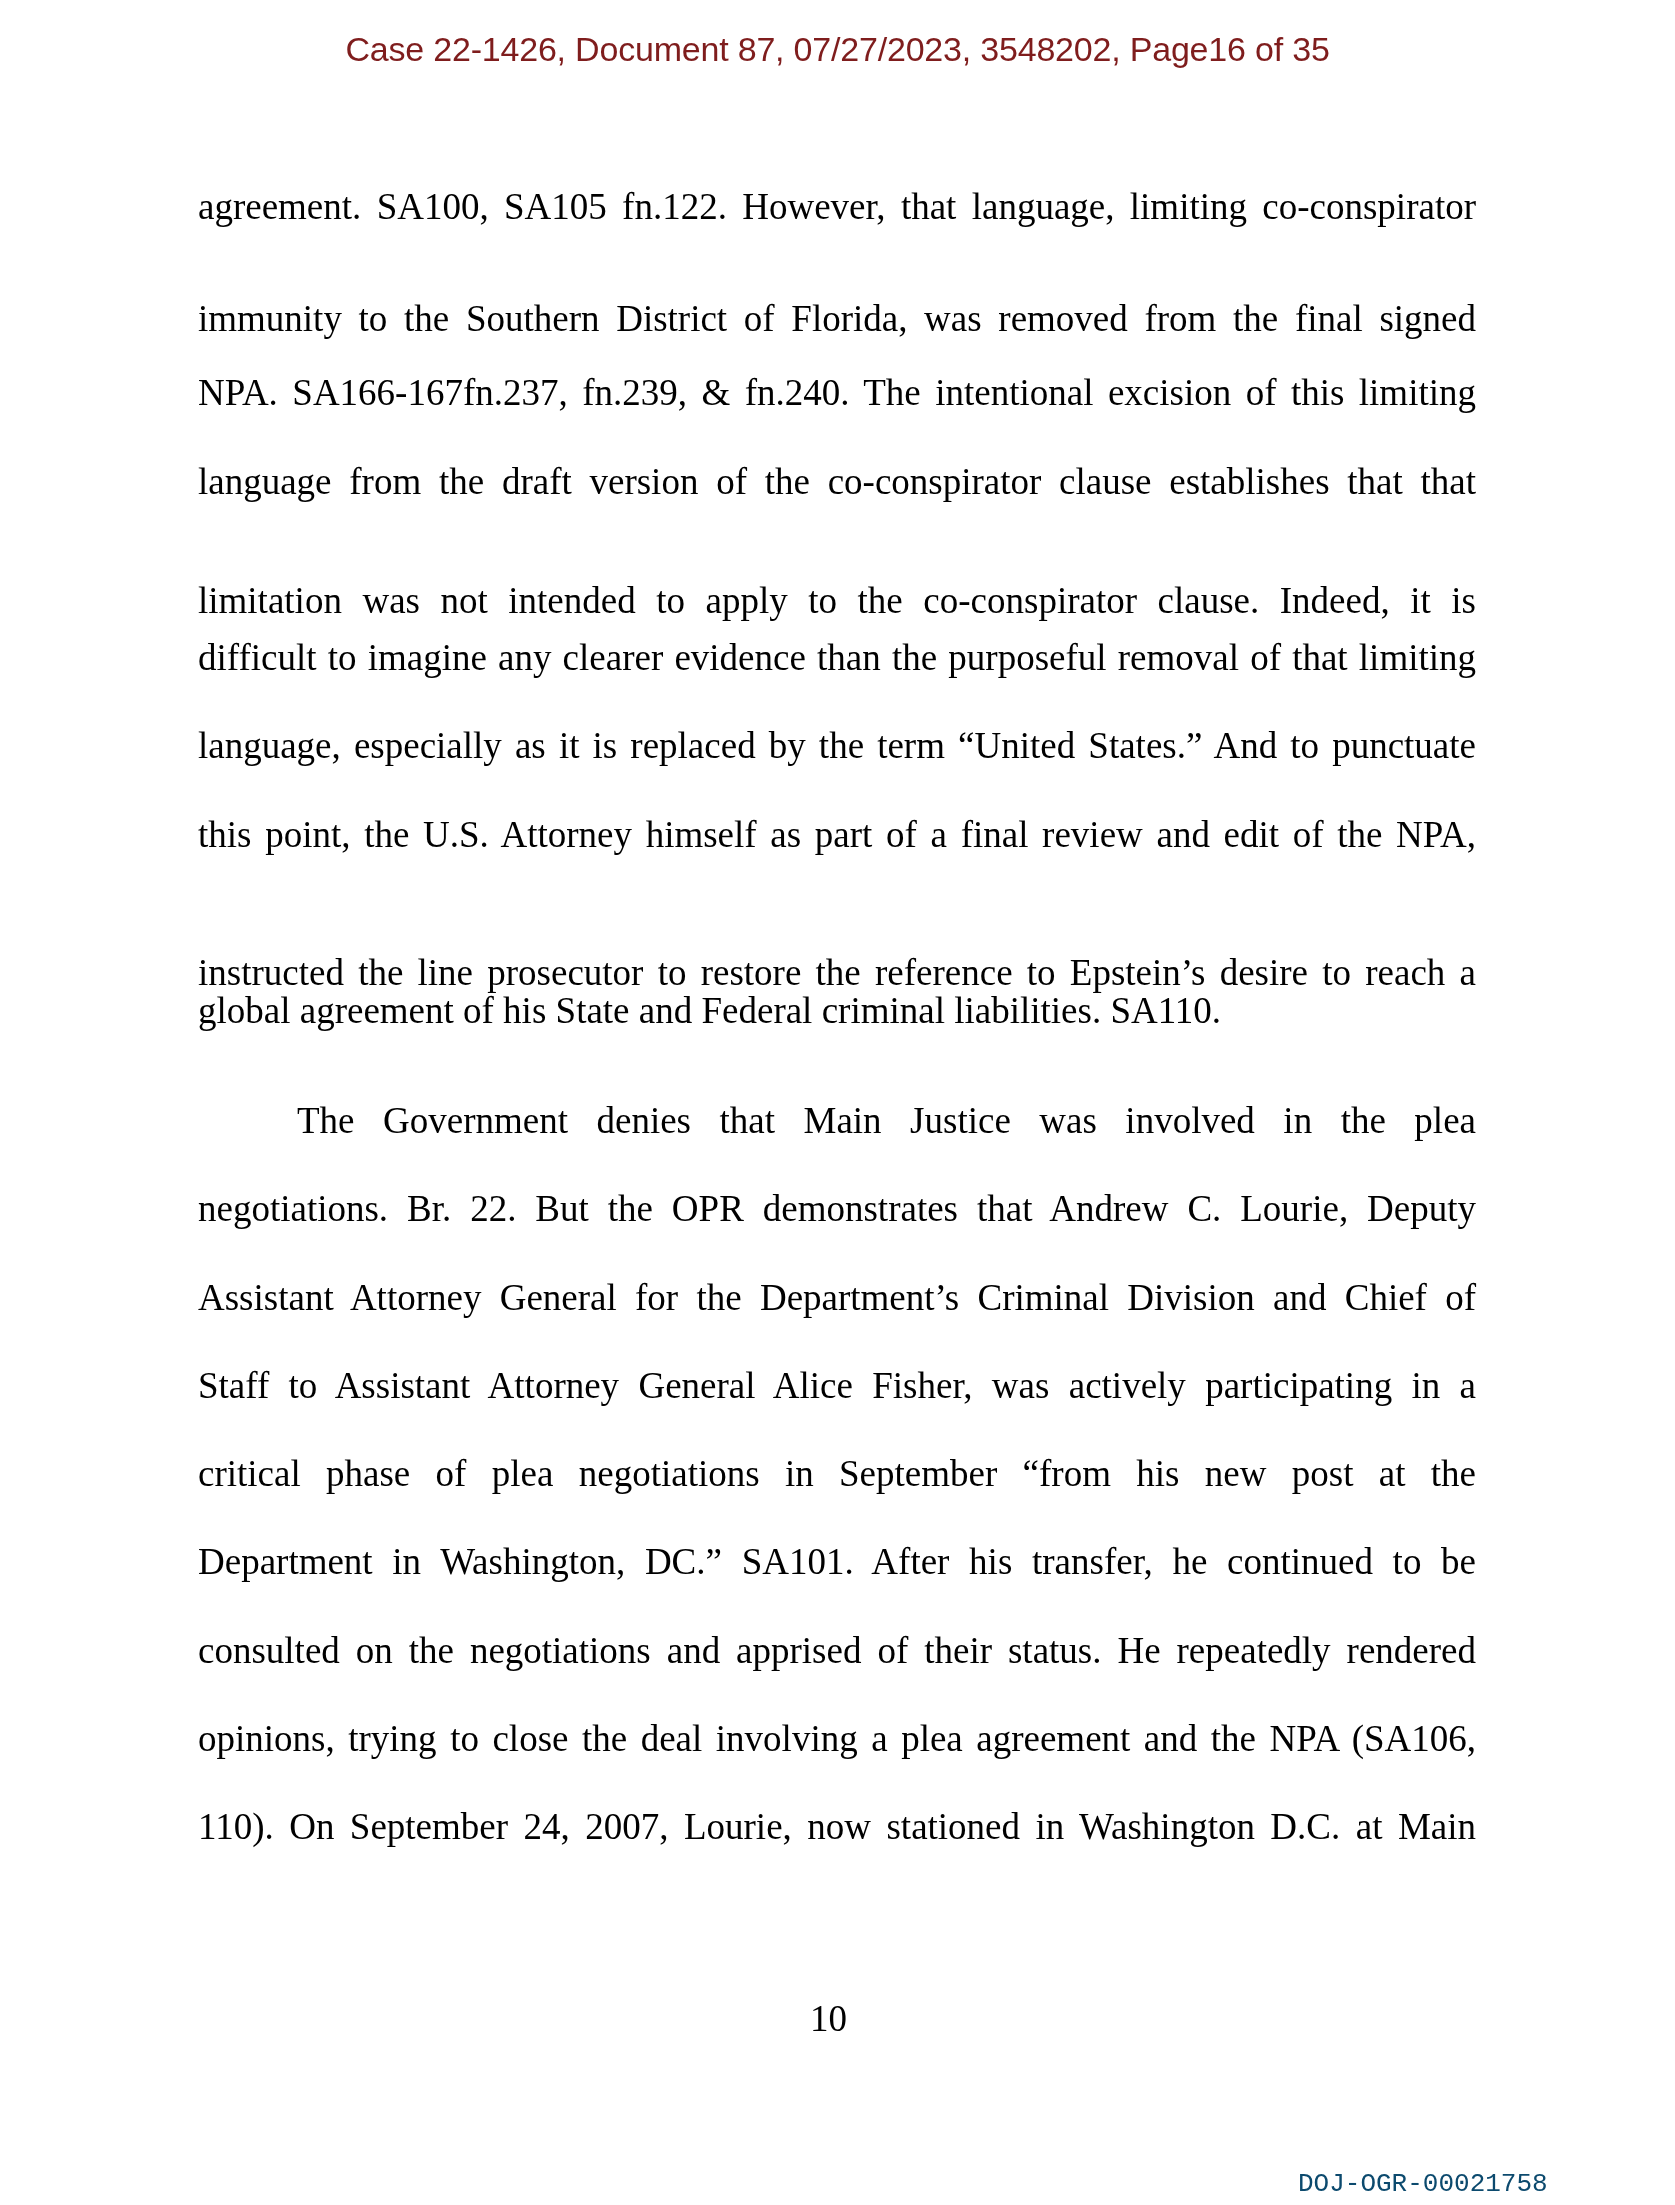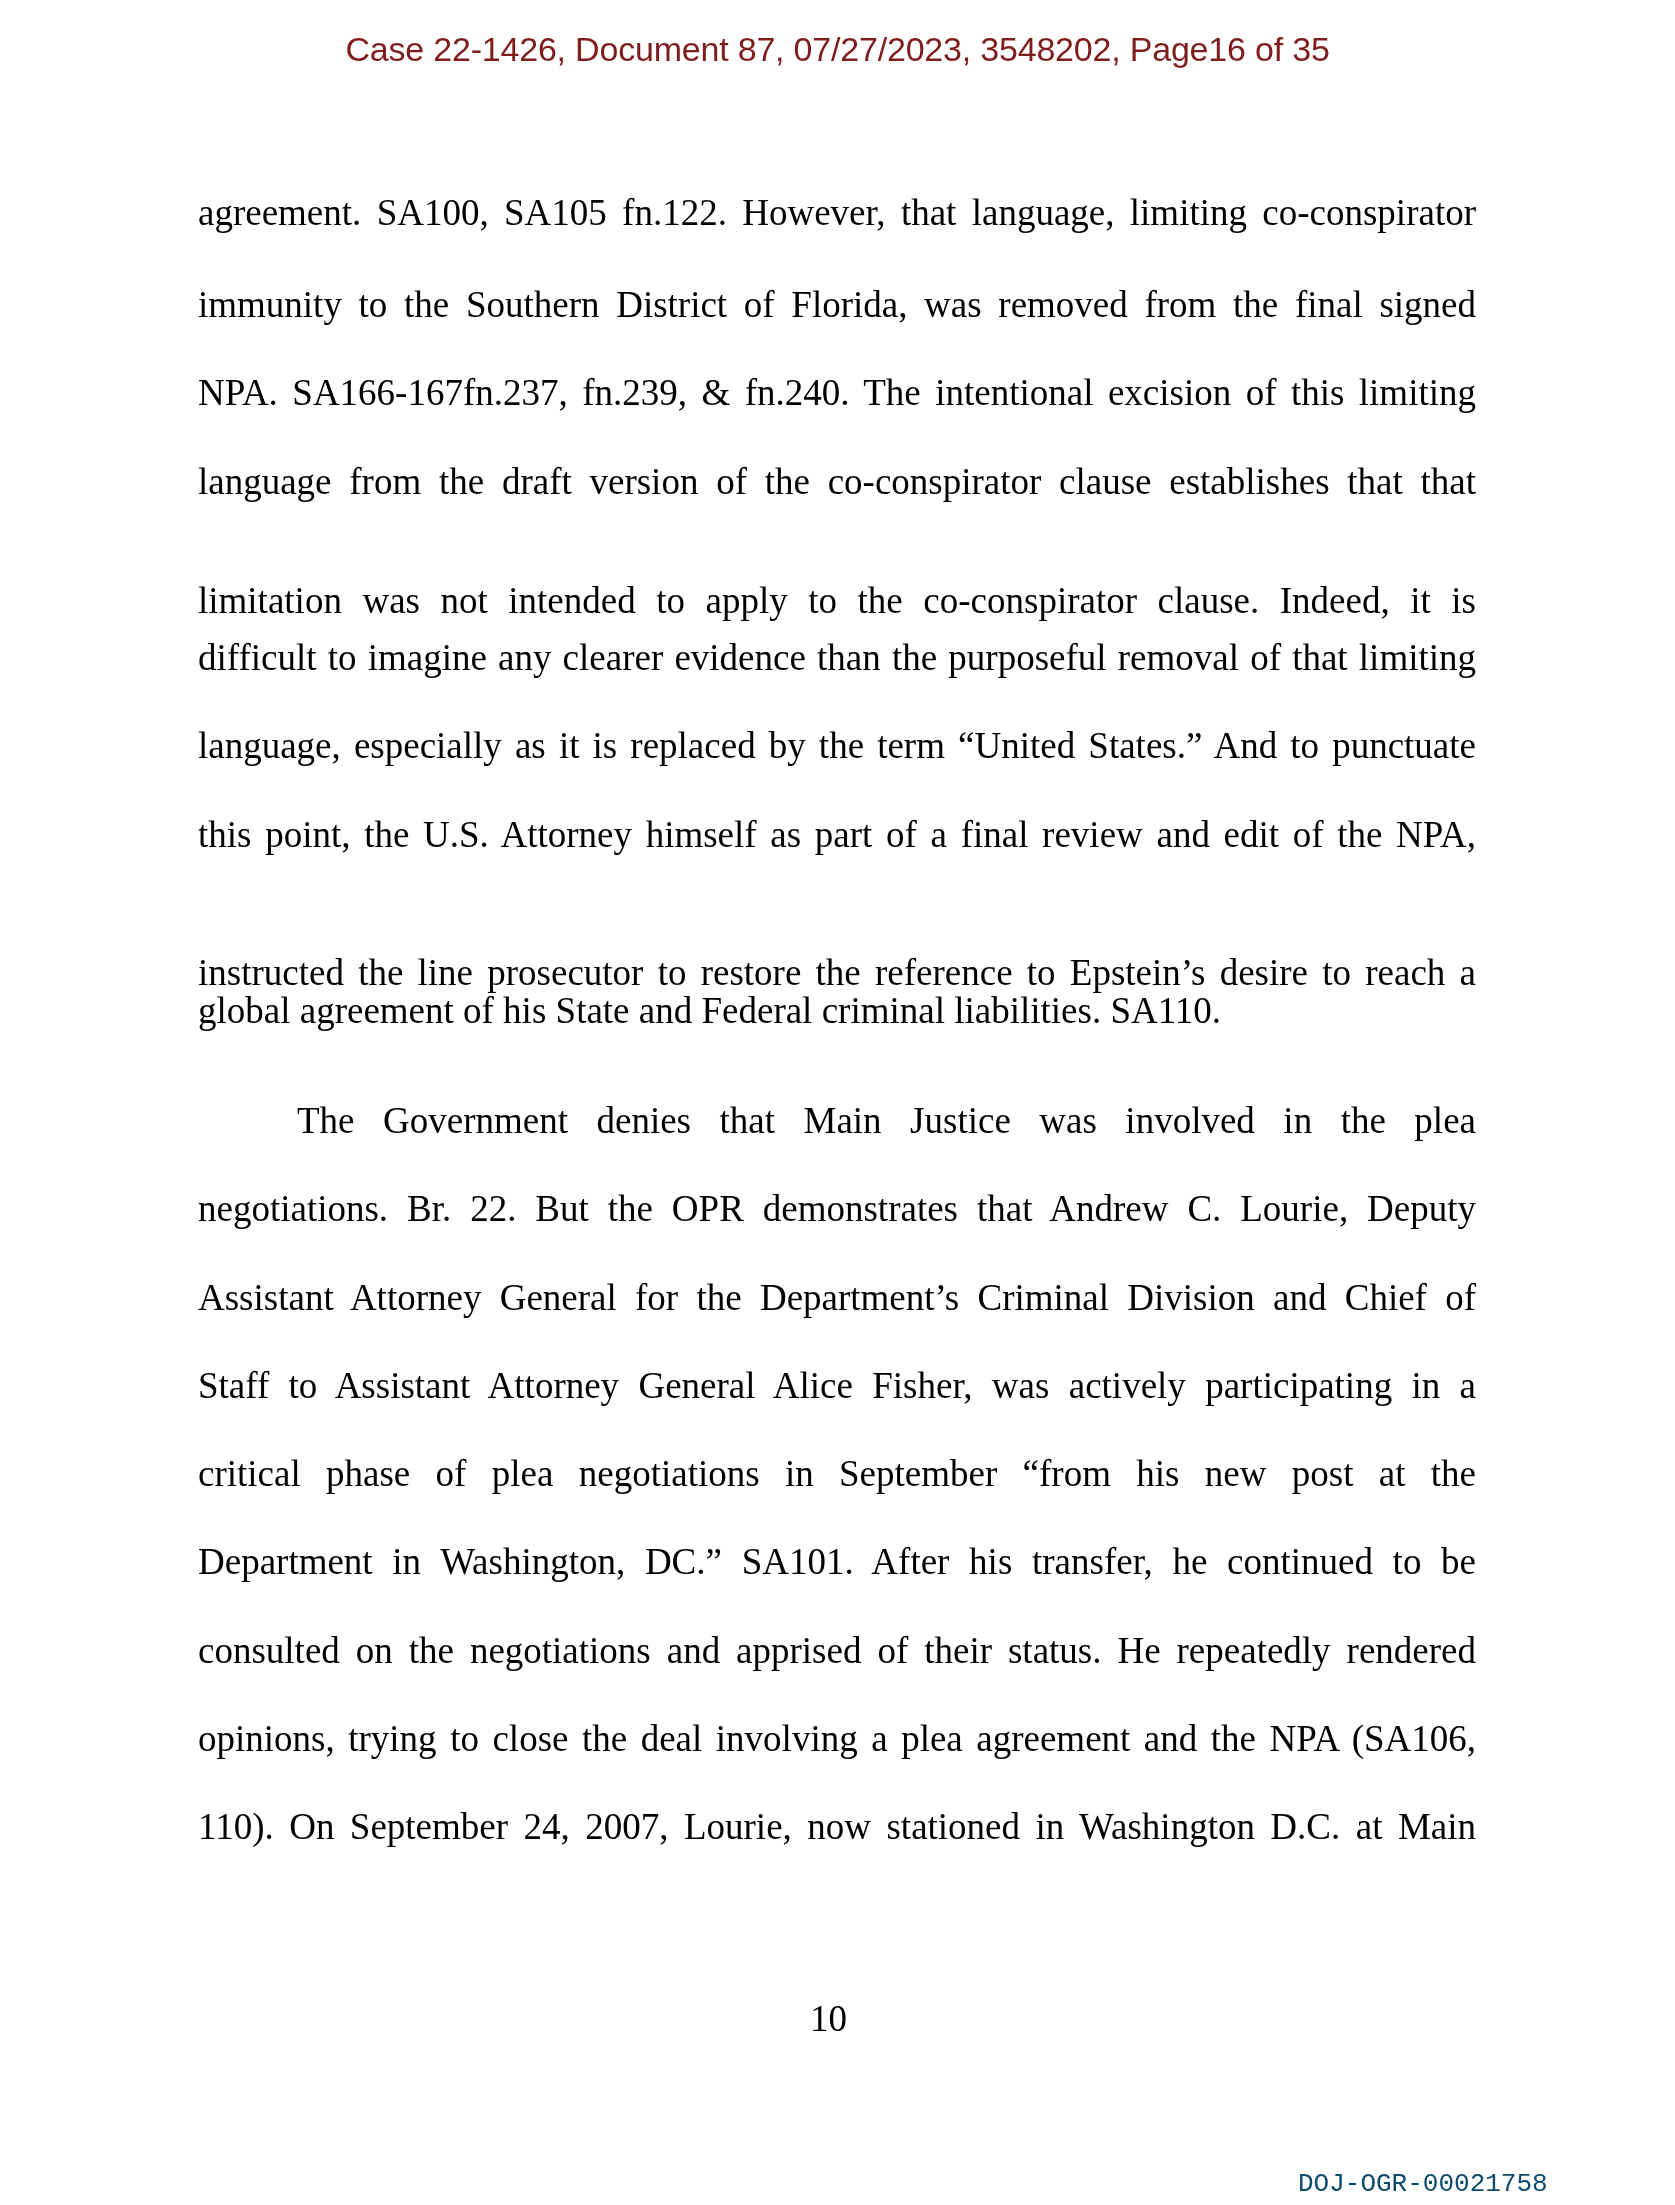--- a/index.html
+++ b/index.html
@@ -36,22 +36,22 @@
     letter-spacing: 0px;
   }
 </style>
 </head>
 <body>
 
 <div class="header">Case 22-1426, Document 87, 07/27/2023, 3548202, Page16 of 35</div>
 
 <div>
   <div>
-    <div class="line" style="top:194px">agreement. SA100, SA105 fn.122. However, that language, limiting co-conspirator</div>
-    <div class="line" style="top:286px">immunity to the Southern District of Florida, was removed from the final signed</div>
+    <div class="line" style="top:188px">agreement. SA100, SA105 fn.122. However, that language, limiting co-conspirator</div>
+    <div class="line" style="top:300px">immunity to the Southern District of Florida, was removed from the final signed</div>
     <div class="line" style="top:374px">NPA.  SA166-167fn.237, fn.239, &amp; fn.240. The intentional excision of this limiting</div>
     <div class="line" style="top:463px">language from the draft version of the co-conspirator clause establishes that that</div>
     <div class="line" style="top:582px">limitation was not intended to apply to the co-conspirator clause.  Indeed, it is</div>
     <div class="line" style="top:639px">difficult to imagine any clearer evidence than the purposeful removal of that limiting</div>
     <div class="line" style="top:727px">language, especially as it is replaced by the term “United States.” And to punctuate</div>
     <div class="line" style="top:816px">this point, the U.S. Attorney himself as part of a final review and edit of the NPA,</div>
     <div class="line" style="top:954px">instructed the line prosecutor to restore the reference to Epstein’s desire to reach a</div>
     <div class="line last" style="top:992px">global agreement of his State and Federal criminal liabilities. SA110.</div>
   </div>
 

